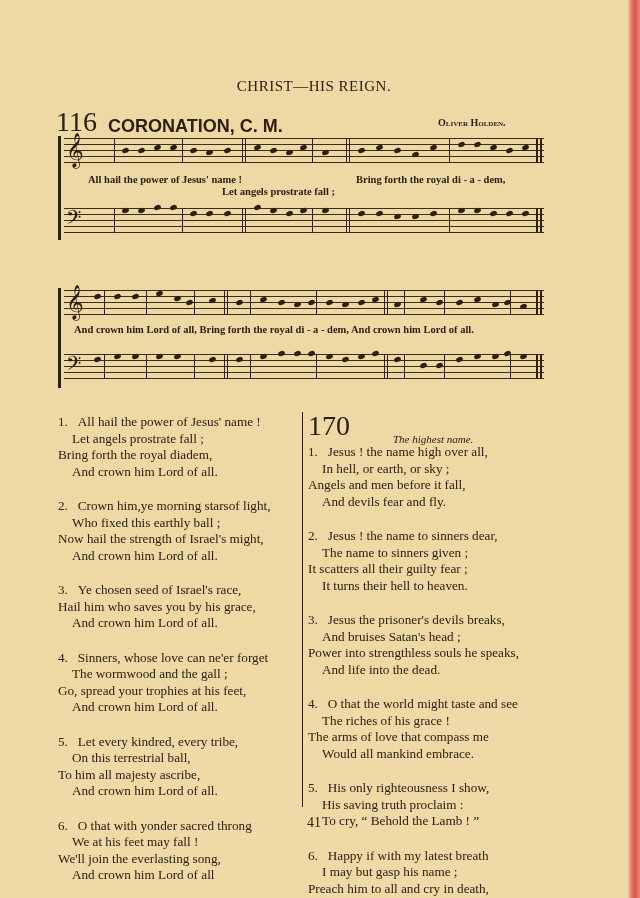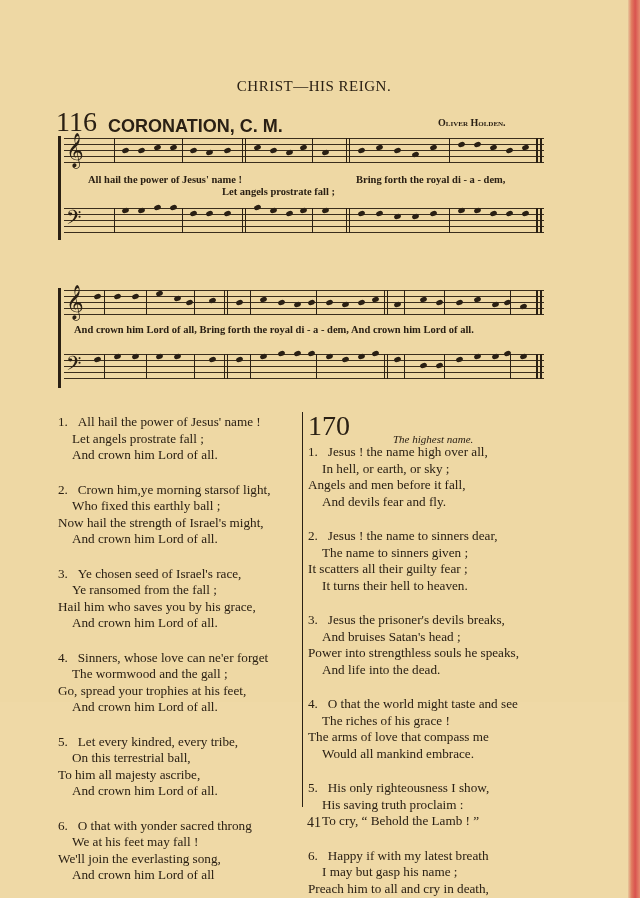--- a/index.html
+++ b/index.html
@@ -243,31 +243,31 @@
         <div class="note" style="left:428px;top:0px"></div>
         <div class="note" style="left:440px;top:-3px"></div>
       <div class="note" style="left:456px;top:0px"></div>
     </div>
   </div>
 
   <div class="verses" style="top:414px;left:58px;width:242px;">
     <div class="verse">
       <div><span>1.</span>&nbsp;&nbsp;&nbsp;<span>All hail the power of Jesus' name !</span></div>
       <div class="indent">Let angels prostrate fall ;</div>
+      <div>Bring forth the royal  diadem,</div>
       <div class="indent">And crown him Lord of all.</div>
     </div>
     <div class="verse">
       <div><span>2.</span>&nbsp;&nbsp;&nbsp;<span>Crown him,ye morning starsof light,</span></div>
       <div class="indent">Who fixed this earthly ball ;</div>
       <div>Now hail the strength of Israel's might,</div>
       <div class="indent">And crown him Lord of all.</div>
     </div>
     <div class="verse">
       <div><span>3.</span>&nbsp;&nbsp;&nbsp;<span>Ye chosen seed of Israel's race,</span></div>
-      <div class="indent">Ye ransomed from the fall ;</div>
       <div>Hail him who saves you by his grace,</div>
       <div class="indent">And crown him Lord of all.</div>
     </div>
     <div class="verse">
       <div><span>4.</span>&nbsp;&nbsp;&nbsp;<span>Sinners, whose love can ne'er forget</span></div>
       <div class="indent">The wormwood and the gall ;</div>
       <div>Go, spread your trophies at his feet,</div>
       <div class="indent">And crown him Lord of all.</div>
     </div>
     <div class="verse">

